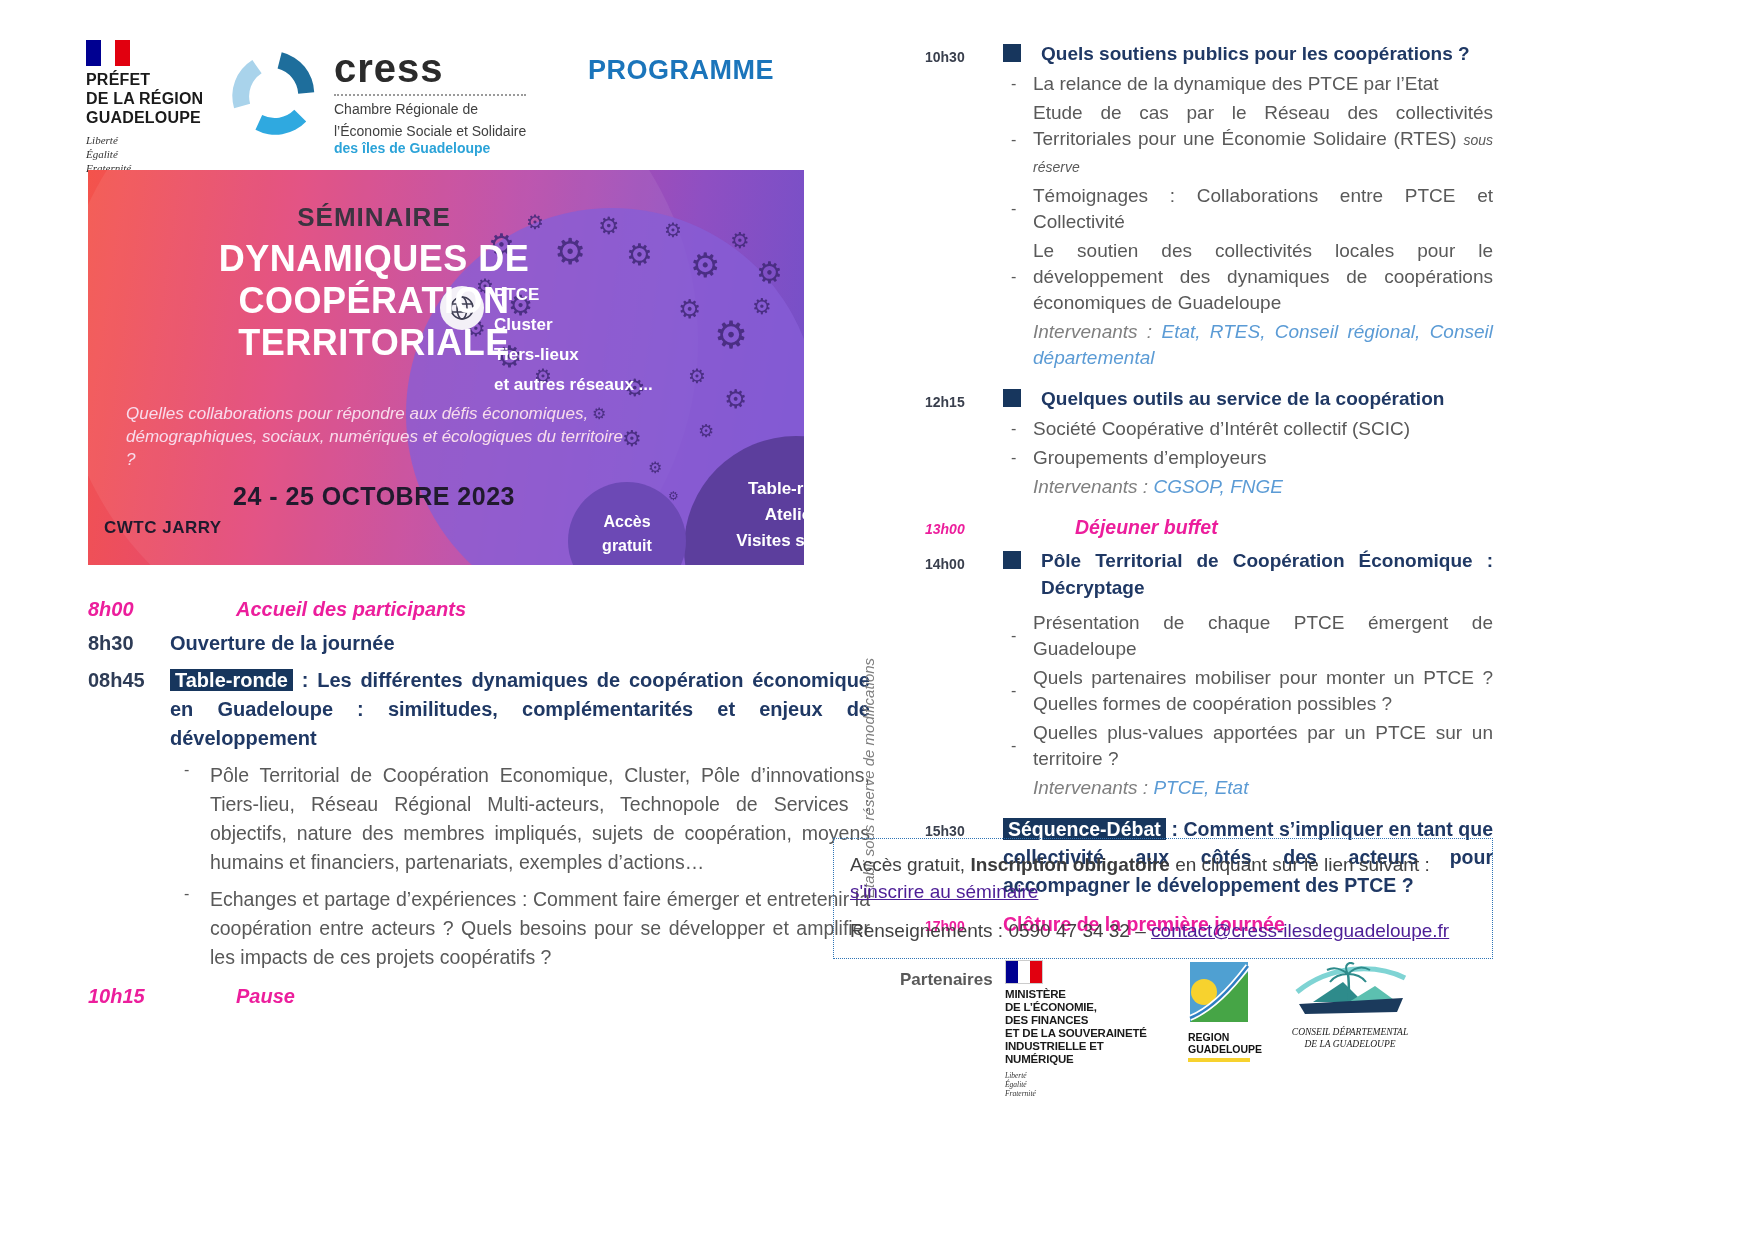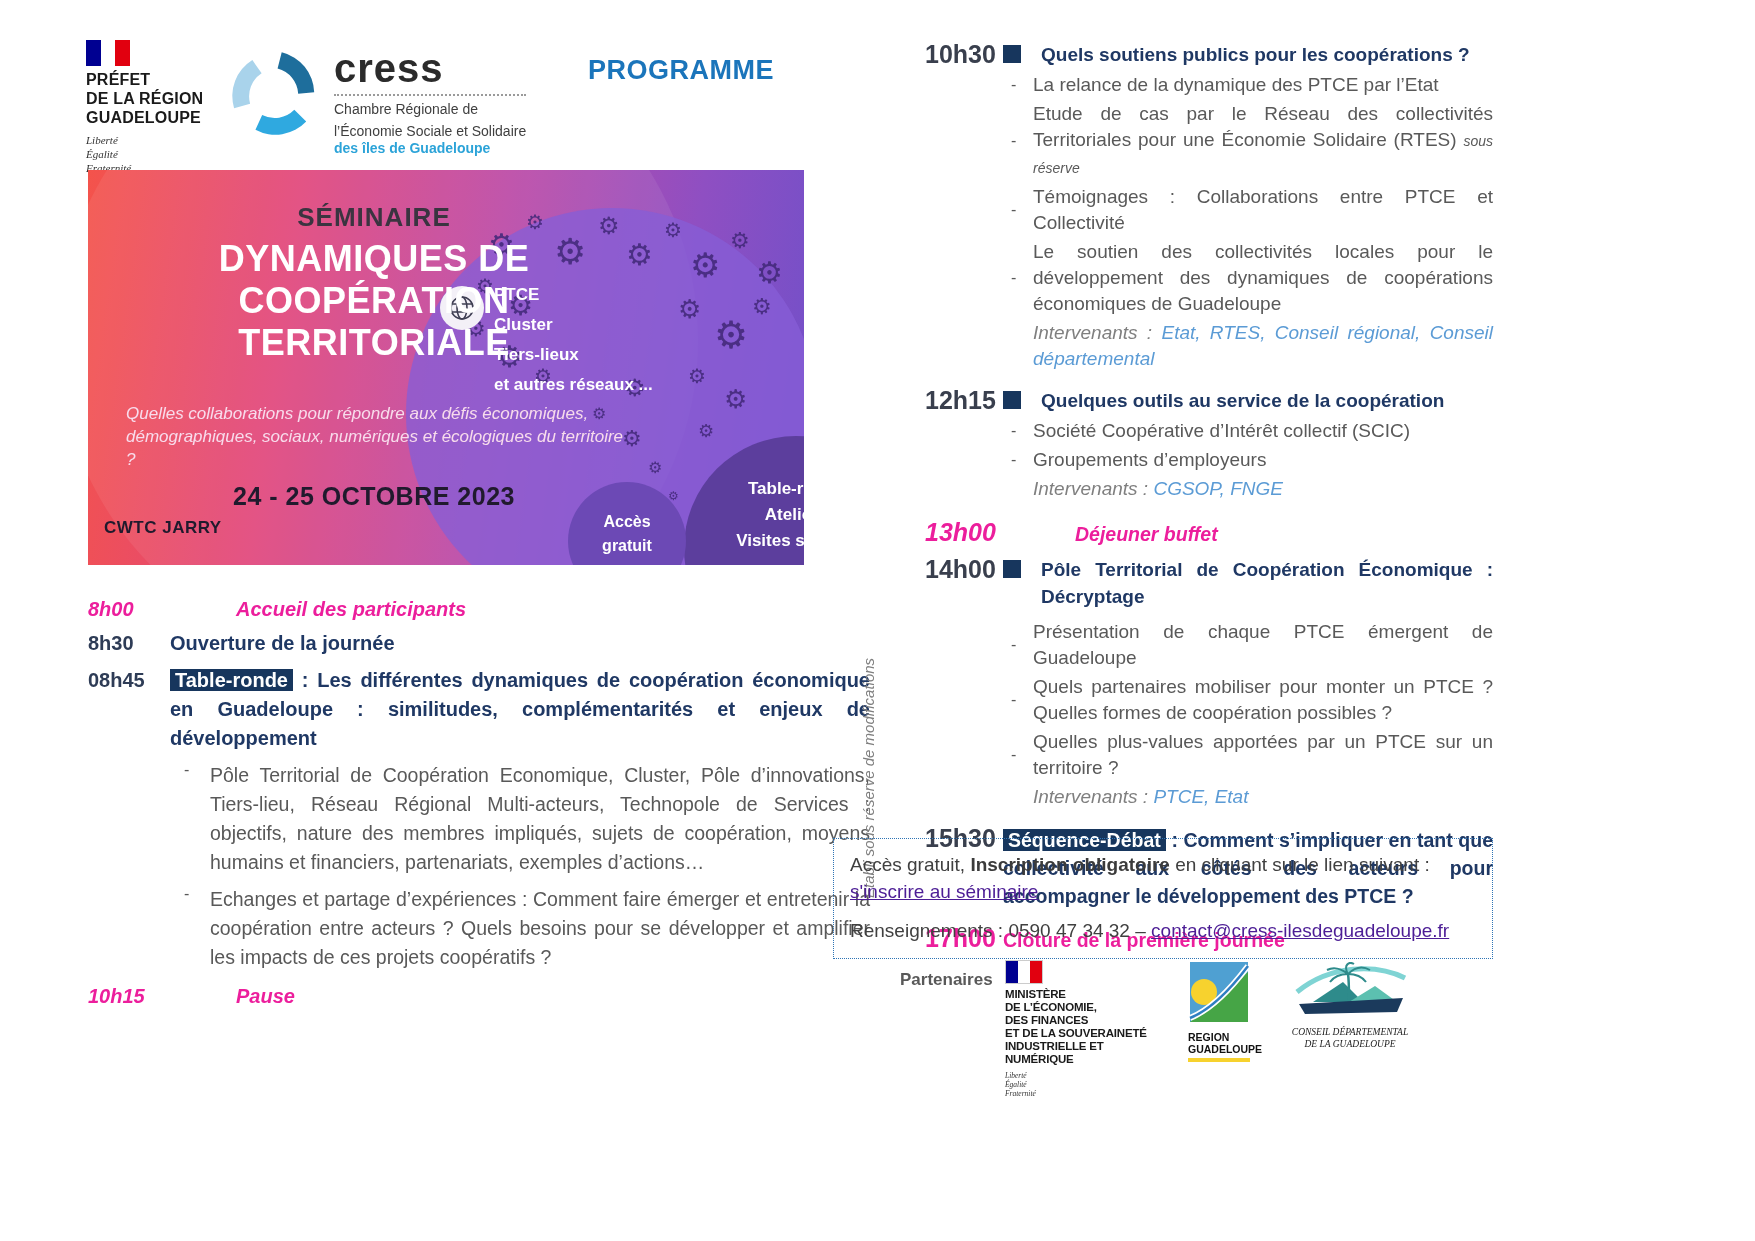--- a/index.html
+++ b/index.html
@@ -48,21 +48,21 @@
           background:#f3f0f7;display:flex;align-items:center;justify-content:center;}
   .net-labels{position:absolute;left:406px;top:110px;color:#fff;font-size:17px;font-weight:bold;
           line-height:30px;}
   .gear{position:absolute;color:#43297a;opacity:.88;line-height:1;}
 
   
   .colL{position:absolute;left:88px;top:598px;width:782px;}
   .colR{position:absolute;left:925px;top:40px;width:568px;}
   .row{display:flex;align-items:baseline;}
   .tt{flex:0 0 82px;font-size:20px;font-weight:bold;color:#2e3c56;}
-  .colR .tt{flex:0 0 78px;font-size:25px;color:#393f4d;}
+  .colR .tt{flex:0 0 78px;font-size:14px;color:#393f4d;}
   .pinkT{color:#ec1e9c !important;font-style:italic;}
   .pinkL{color:#ec1e9c;font-weight:bold;font-style:italic;font-size:20px;padding-left:66px;}
   .colR .pinkL{font-size:19.5px;padding-left:72px;}
   .navyL{color:#1f3864;font-weight:bold;font-size:20px;}
   .sessionTitle{flex:1;color:#1f3864;font-weight:bold;font-size:20px;line-height:29px;text-align:justify;}
   .hl{background:#17365d;color:#fff;padding:0 5px;}
   .bul{display:flex;margin:8px 0;}
   .bul .dash{flex:0 0 26px;padding-left:14px;color:#595959;}
   .bul .dash::before{content:"-";}
   .bul .bx{flex:1;color:#595959;font-size:19.5px;line-height:29px;text-align:justify;}

